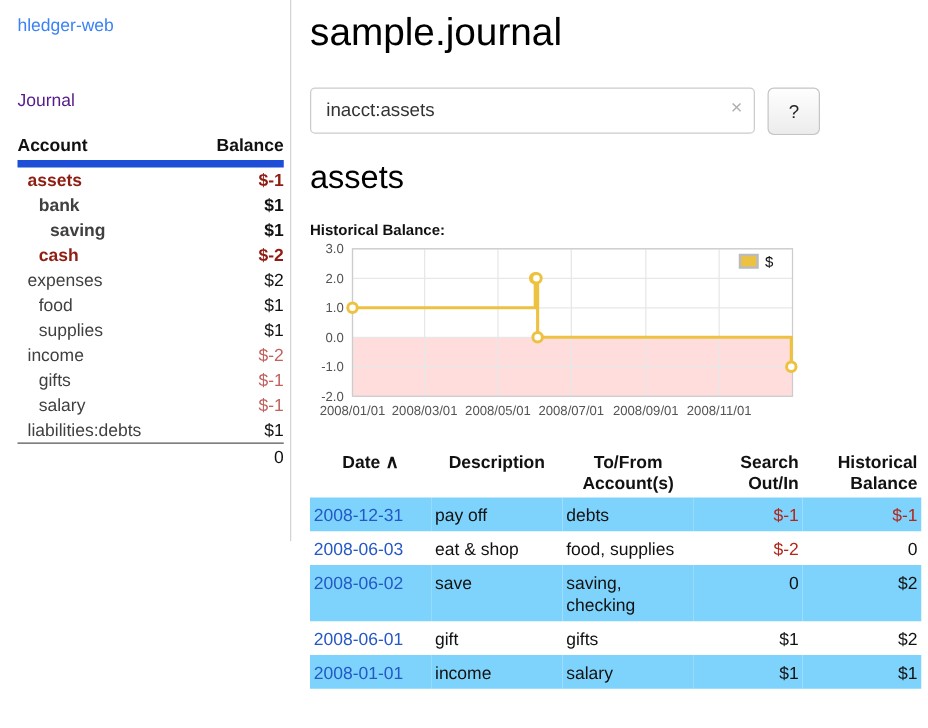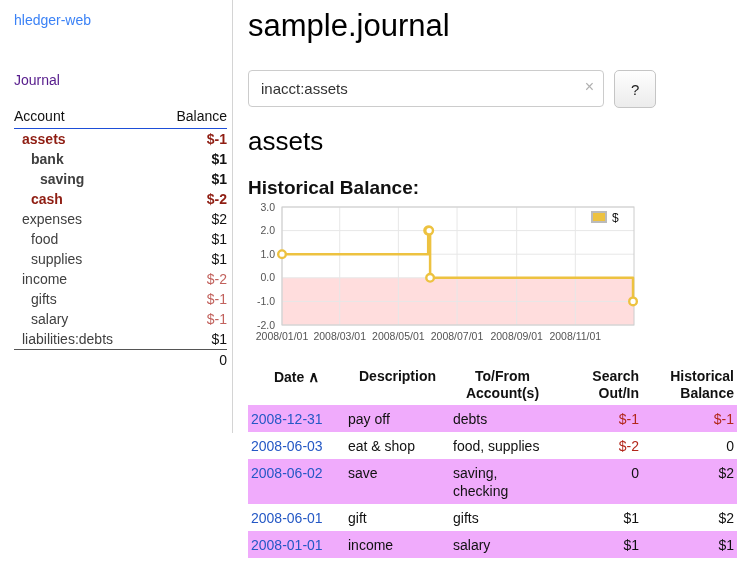--- a/index.html
+++ b/index.html
@@ -4,21 +4,21 @@
 <style>
   *{box-sizing:border-box}
   html,body{margin:0;padding:0}
   body{width:742px;height:582px;background:#fff;font-family:"Liberation Sans",sans-serif;color:#111;overflow:hidden;position:relative}
 
   
   .sidebar{position:absolute;left:0;top:0;width:233px;height:433px;border-right:1px solid #d4d4d4;padding:12px 5px 0 14px}
   .brand{display:block;color:#3b82f6;font-size:14px;text-decoration:none;cursor:pointer}
   .journal-link{display:block;margin-top:44px;color:#551a8b;font-size:14px;text-decoration:none;cursor:pointer}
   .accounts{width:100%;border-collapse:collapse;margin-top:18px;font-size:14px}
-  .accounts th{font-weight:400;padding:2px 0 4px;border-bottom:1px solid #1d4ed8}
+  .accounts th{font-weight:700;padding:2px 0 4px;border-bottom:6px solid #1d4ed8}
   .accounts td{padding:2px 0}
   .accounts tbody tr:last-child td{border-bottom:1px solid #555}
   .accounts tfoot td{border-top:1px solid #555;padding-top:2px}
   .al{text-align:left}
   .ar{text-align:right}
   .accounts a{text-decoration:none;cursor:pointer}
   .acct{color:#404040}
   .neg-strong{color:#8f1d12}
   .neg-weak{color:#c2625d}
   .pos{color:#111}
@@ -26,31 +26,31 @@
 
   
   .content{position:absolute;left:248px;top:0;width:492px}
   h1{font-size:31px;font-weight:400;margin:8px 0 0;color:#000}
   .search-row{display:flex;align-items:flex-start;gap:10px;margin-top:26px}
   .search-box{position:relative;width:356px}
   #search-input{width:100%;height:37px;border:1px solid #ccc;border-radius:4px;padding:6px 30px 6px 12px;font-size:15px;font-family:inherit;color:#333}
   .clear{position:absolute;right:10px;top:8px;color:#b0b0b0;font-size:16px;cursor:pointer}
   .btn{height:38px;padding:0 16px;font-size:15px;font-family:inherit;color:#222;background:linear-gradient(#fefefe,#ececec);border:1px solid #c5c5c5;border-radius:5px;cursor:pointer}
   h2{font-size:26px;font-weight:400;margin:18px 0 0;color:#000}
-  .chart-title{font-weight:700;font-size:19px;margin:20px 0 2px}
+  .chart-title{font-weight:700;font-size:12px;margin:20px 0 2px}
   #chart{margin-top:2px}
   .tick{font-size:10.5px;fill:#545454}
   .legend-text{font-size:12px;fill:#111}
 
   
   .register{border-collapse:collapse;margin-top:10px;font-size:14px;width:489px;table-layout:fixed}
   .register th{vertical-align:top;text-align:center;padding:3px 3px;line-height:17px;font-weight:700}
   .register th.ar,.register td.ar{text-align:right}
   .register td{padding:5px 3px 4px;vertical-align:top;line-height:18px}
-  .register .shaded{background:#f0abfc}
+  .register .shaded{background:#7dd3fc}
   .datelink{color:#2458c5;text-decoration:none;cursor:pointer}
   .neg{color:#b2271b}
   .l{display:block}
   .sort{font-weight:700;font-size:15px}
 </style>
 </head>
 <body>
 
 <div class="app">
 

